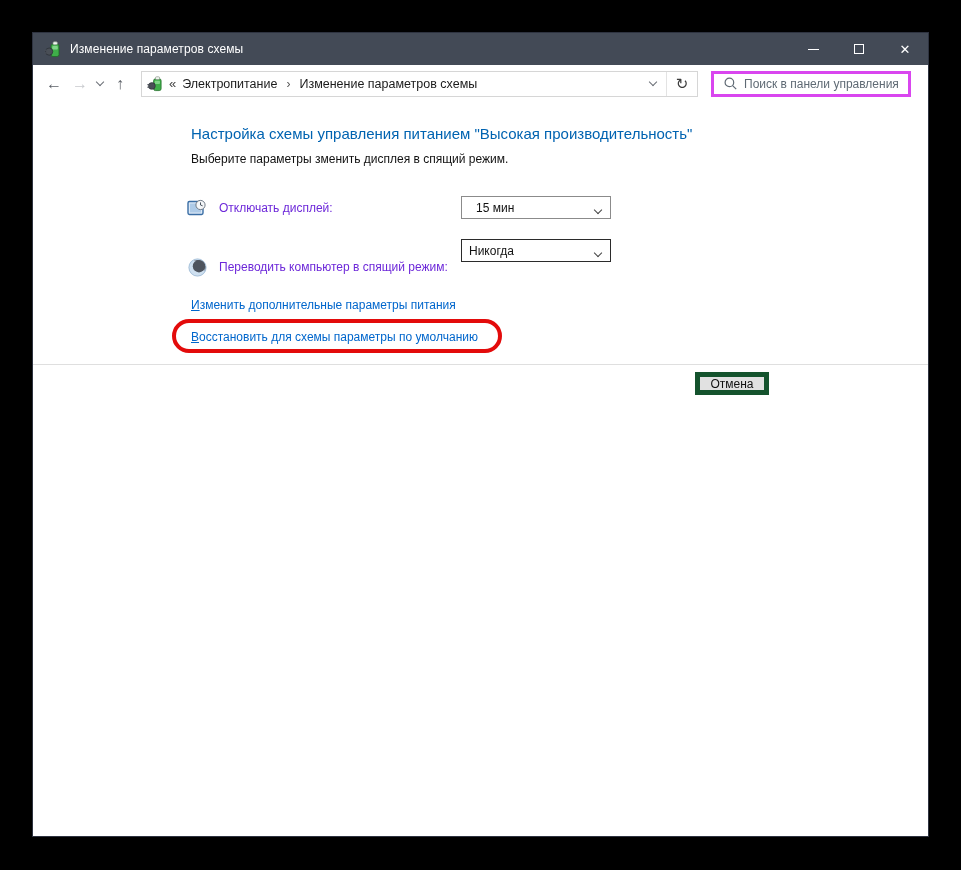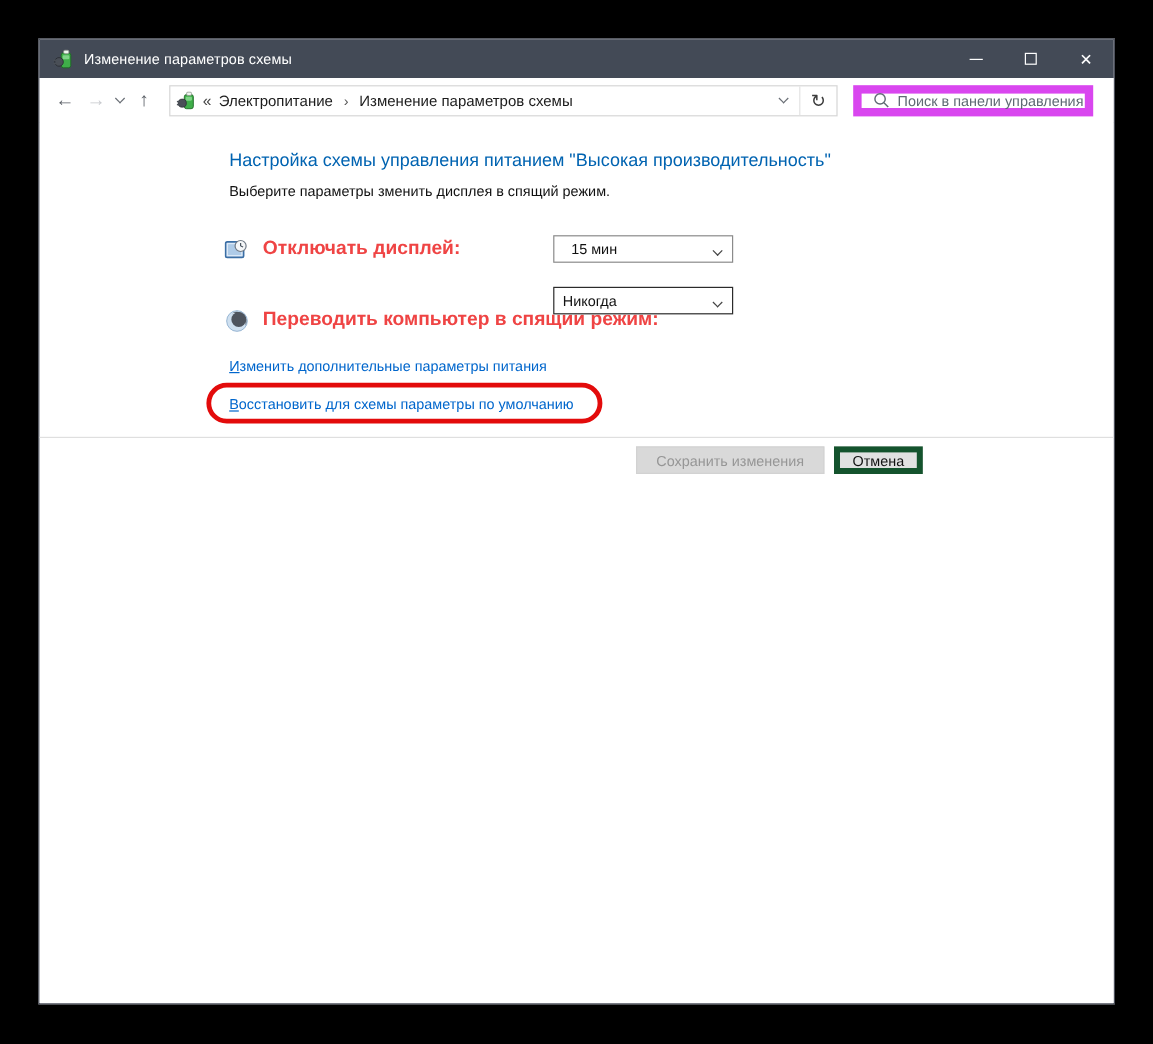--- a/index.html
+++ b/index.html
@@ -33,36 +33,36 @@
                 display:flex; align-items:center; background:#fff; }
   .addressbar .crumb-icon { margin:0 6px 0 5px; width:16px; height:16px; flex:0 0 auto; }
   .crumb-prefix { color:#444; font-size:13px; margin-right:6px; }
   .crumb-item { font-size:12.5px; color:#1b1b1b; white-space:nowrap; }
   .crumb-sep { color:#555; font-size:12px; margin:0 9px; }
   .addr-spacer { flex:1; }
   .addr-caret { width:28px; display:flex; justify-content:center; border-right:1px solid #e3e3e3;
                 align-self:stretch; align-items:center; }
   .refresh-btn { width:30px; align-self:stretch; display:flex; align-items:center; justify-content:center;
                  color:#3d3d3d; font-size:15px; }
-  .searchbox { margin-left:13px; width:200px; height:26px; border:7px solid #d946ef;
+  .searchbox { margin-left:13px; width:200px; height:26px; border:3px solid #d946ef;
                display:flex; align-items:center; background:#fff; }
   .search-icon { margin:0 7px 0 10px; flex:0 0 auto; }
   .searchbox input { border:none; outline:none; flex:1; font-size:12px; color:#333;
                      font-family:"Liberation Sans", sans-serif; min-width:0; background:transparent; }
   .searchbox input::placeholder { color:#5f6a74; opacity:1; }
 
   
   .content { position:absolute; left:0; top:69px; right:0; bottom:0; background:#fff; }
   .page-title { position:absolute; left:158px; top:23px; font-size:15px; color:#0063b1; }
   .page-sub { position:absolute; left:158px; top:50px; font-size:12px; color:#111; }
 
   .setting-row { position:absolute; left:154px; display:flex; align-items:center; height:24px; }
   .row-1 { top:94px; } .row-2 { top:137px;margin-top:16px; }
   .setting-icon { width:21px; height:21px; margin-right:11px; flex:0 0 auto; }
-  .setting-label { font-size:16px; color:#ef4444;font-weight:bold; }
+  .setting-label { font-size:12px; color:#6d28d9; }
   .combo { position:absolute; left:428px; width:150px; height:23px; background:#fff;
            border:1px solid #8b8b8b; display:flex; align-items:center; padding-left:7px; }
   .combo-1 { top:94px;padding-left:14px; } .combo-2 { top:137px; border-color:#2b2b2b; }
   .combo .combo-value { font-size:12px; color:#111; flex:1; }
   .combo .combo-chev { margin-right:9px; }
   .combo .chev { border-color:#444; }
 
   .link { position:absolute; left:158px; font-size:12px; color:#0066cc; cursor:pointer;
           text-decoration:none; white-space:nowrap; }
   .link-1 { top:196px; } .link-2 { top:228px; }
@@ -179,16 +179,15 @@
     <a class="link link-1">
       <span class="accesskey">И</span><span>зменить дополнительные параметры питания</span>
     </a>
     <a class="link link-2">
       <span class="accesskey">В</span><span>осстановить для схемы параметры по умолчанию</span>
     </a>
     <div class="annotation"></div>
 
     <div class="separator"></div>
 
-    <button class="btn btn-save" disabled="">Сохранить изменения</button>
     <button class="btn btn-cancel">Отмена</button>
   </div>
 </div>
 
 </body></html>

